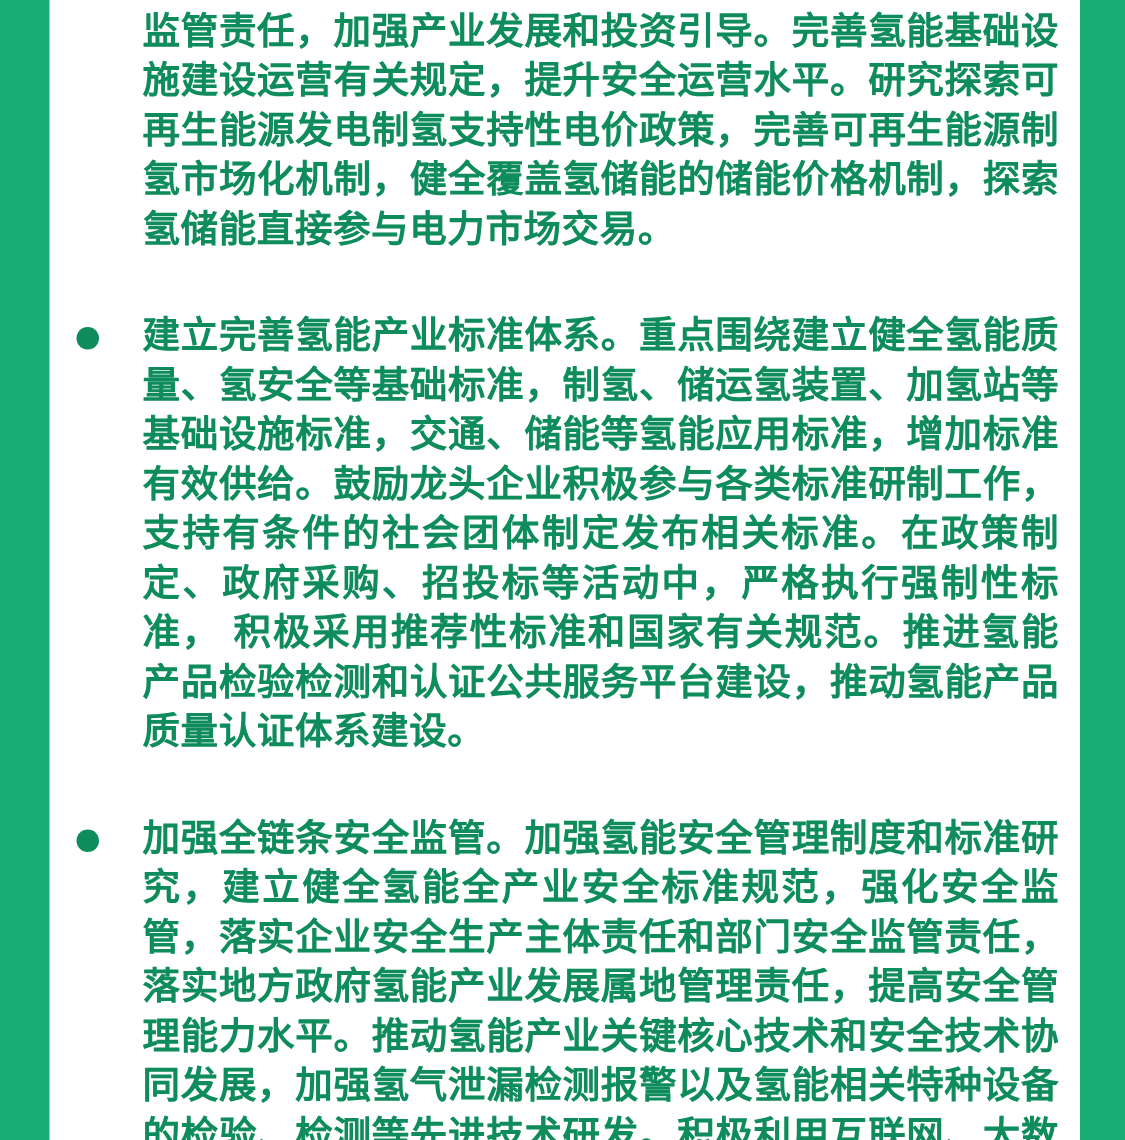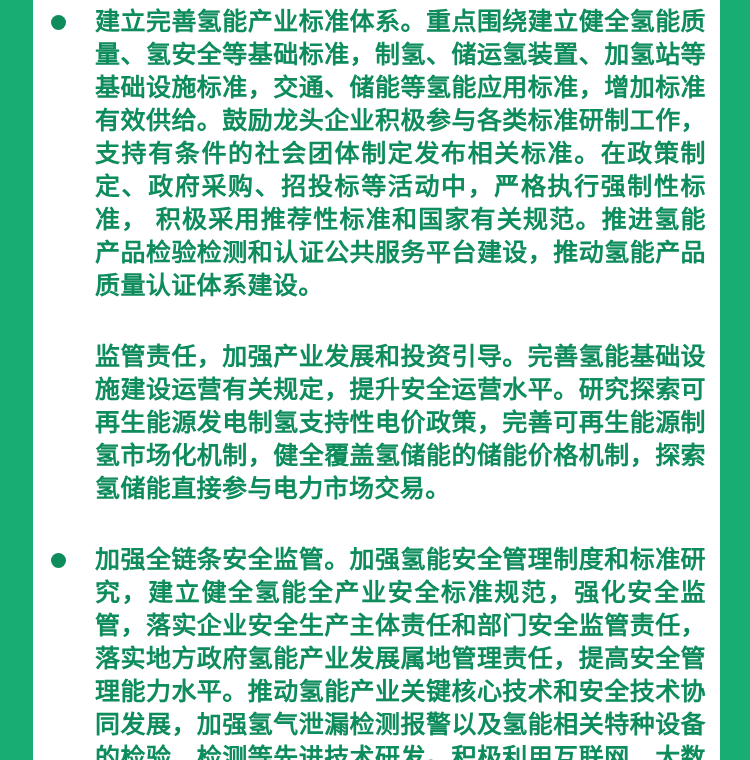--- a/index.html
+++ b/index.html
@@ -51,26 +51,26 @@
     background: var(--bullet-green, #0e8c5c);
   }
 </style>
 </head>
 <body>
 
 <div class="page">
   <div class="side-border left"></div>
   <div class="side-border right"></div>
   <div class="content" id="article-content">
+      <div class="para no-bullet">
+    
+    <span class="para-text">监管责任，加强产业发展和投资引导。完善氢能基础设施建设运营有关规定，提升安全运营水平。研究探索可再生能源发电制氢支持性电价政策，完善可再生能源制氢市场化机制，健全覆盖氢储能的储能价格机制，探索氢储能直接参与电力市场交易。</span>
+  </div>
       <div class="para">
     <span class="dot"></span>
     <span class="para-text">建立完善氢能产业标准体系。重点围绕建立健全氢能质量、氢安全等基础标准，制氢、储运氢装置、加氢站等基础设施标准，交通、储能等氢能应用标准，增加标准有效供给。鼓励龙头企业积极参与各类标准研制工作，支持有条件的社会团体制定发布相关标准。在政策制定、政府采购、招投标等活动中，严格执行强制性标准， 积极采用推荐性标准和国家有关规范。推进氢能产品检验检测和认证公共服务平台建设，推动氢能产品质量认证体系建设。</span>
-  </div>
-      <div class="para no-bullet">
-    
-    <span class="para-text">监管责任，加强产业发展和投资引导。完善氢能基础设施建设运营有关规定，提升安全运营水平。研究探索可再生能源发电制氢支持性电价政策，完善可再生能源制氢市场化机制，健全覆盖氢储能的储能价格机制，探索氢储能直接参与电力市场交易。</span>
   </div>
       <div class="para">
     <span class="dot"></span>
     <span class="para-text">加强全链条安全监管。加强氢能安全管理制度和标准研究，建立健全氢能全产业安全标准规范，强化安全监管，落实企业安全生产主体责任和部门安全监管责任，落实地方政府氢能产业发展属地管理责任，提高安全管理能力水平。推动氢能产业关键核心技术和安全技术协同发展，加强氢气泄漏检测报警以及氢能相关特种设备的检验、检测等先进技术研发。积极利用互联网、大数据、人工智能等先进技术手段，及时预警氢能生产储运装置、场所和应用终端</span>
   </div>
     </div>
 </div>
 
 </body></html>

